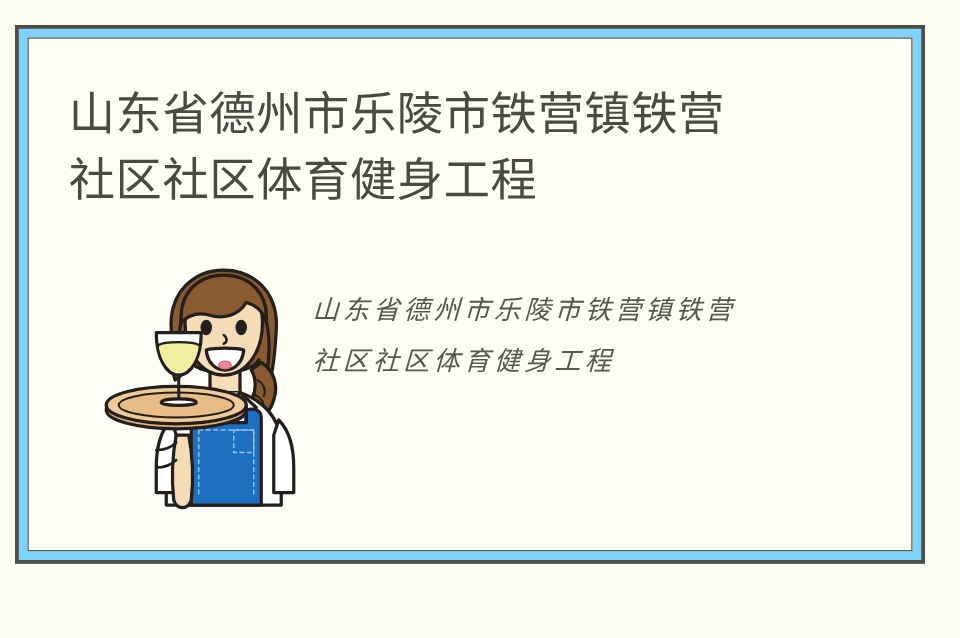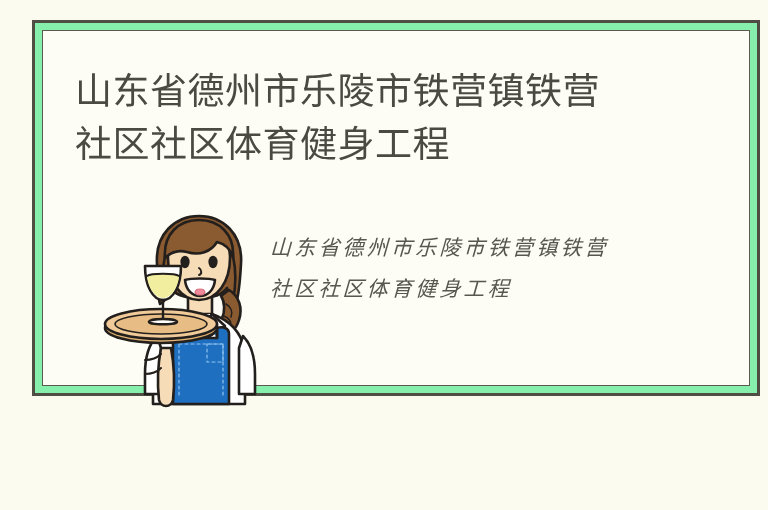--- a/index.html
+++ b/index.html
@@ -10,27 +10,27 @@
     width: 768px;
     height: 510px;
     background: #fbfbf0;
     font-family: "Liberation Sans", "DejaVu Sans", sans-serif;
     overflow: hidden;
   }
 
   
   .card {
     position: absolute;
-    left: 32px;
+    left: 12px;
     top: 20px;
     width: 728px;
-    height: 376px;
+    height: 431px;
     box-sizing: border-box;
     border: 3px solid #4e4e44;
-    background: #86efac;
+    background: #7dd3fc;
   }
   .card-inner {
     position: absolute;
     left: 7px;
     top: 7px;
     right: 7px;
     bottom: 7px;
     box-sizing: border-box;
     border: 1px solid #5a5a50;
     background: #fdfdf6;

